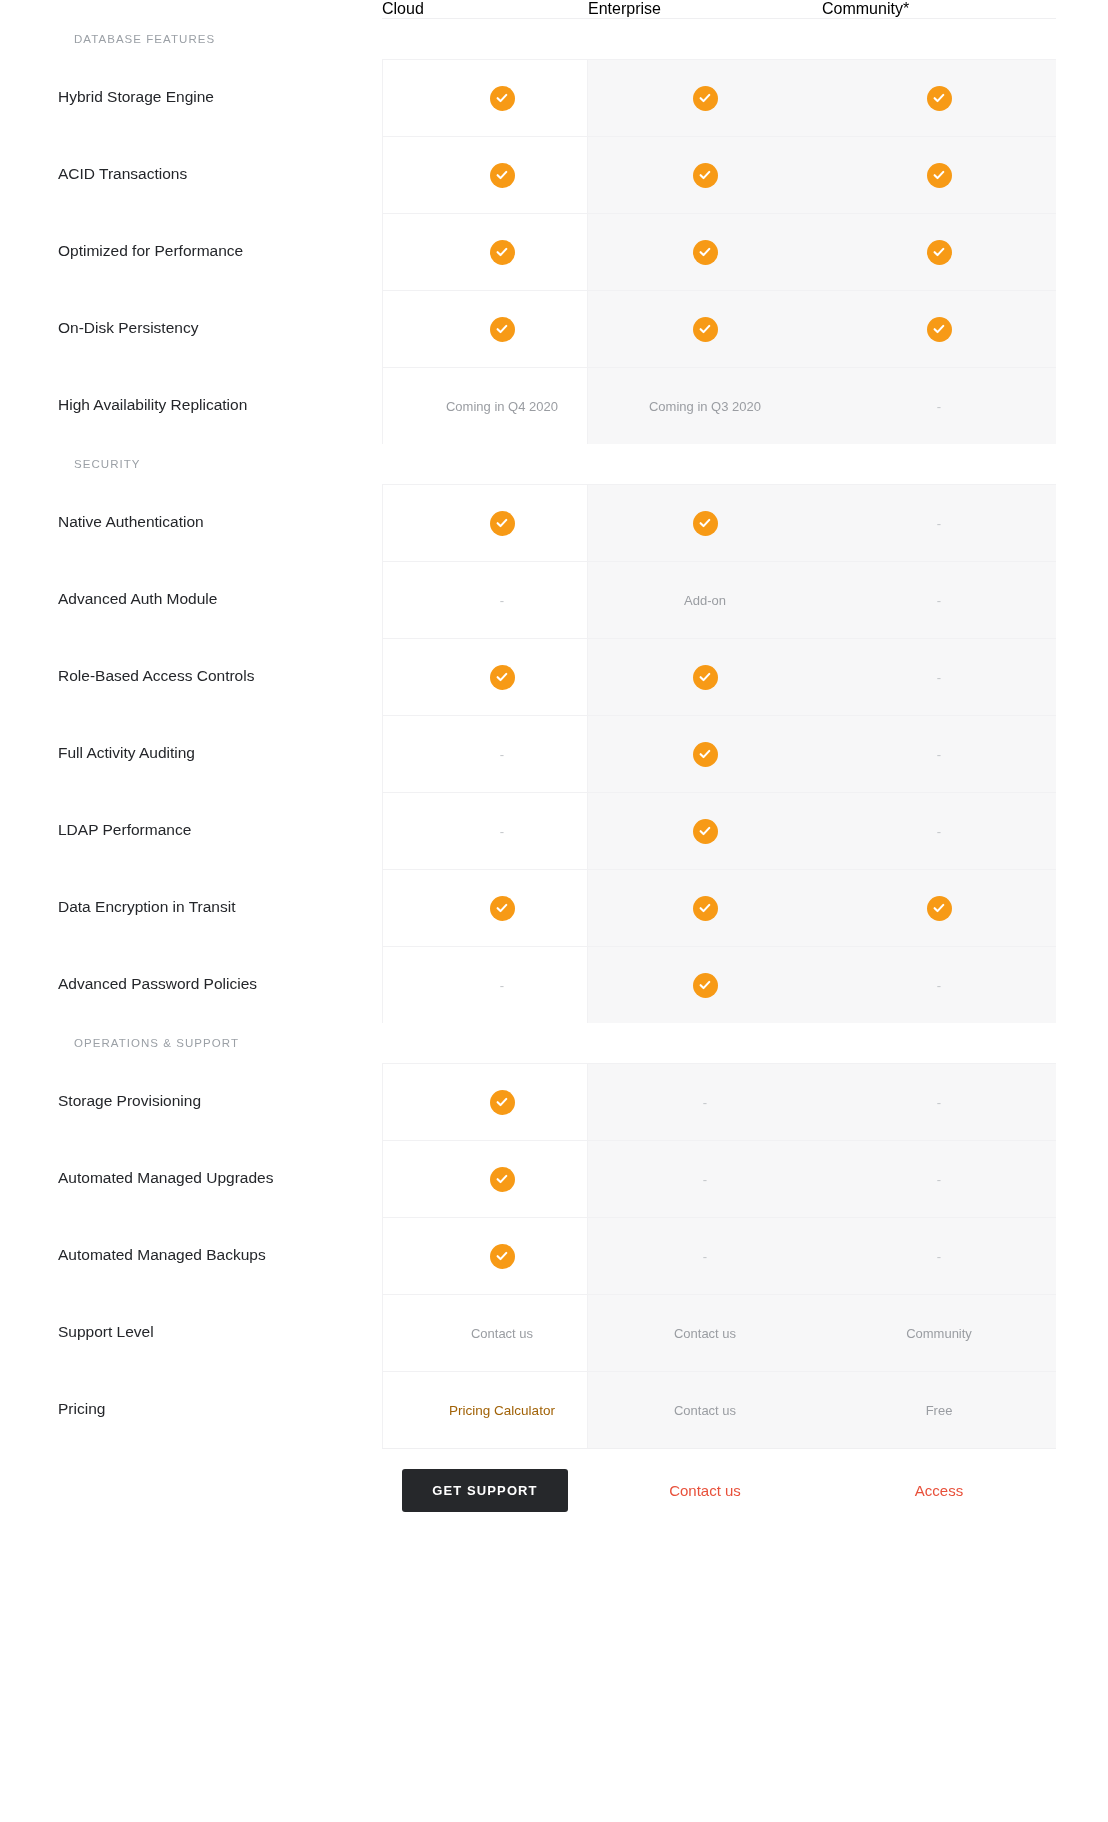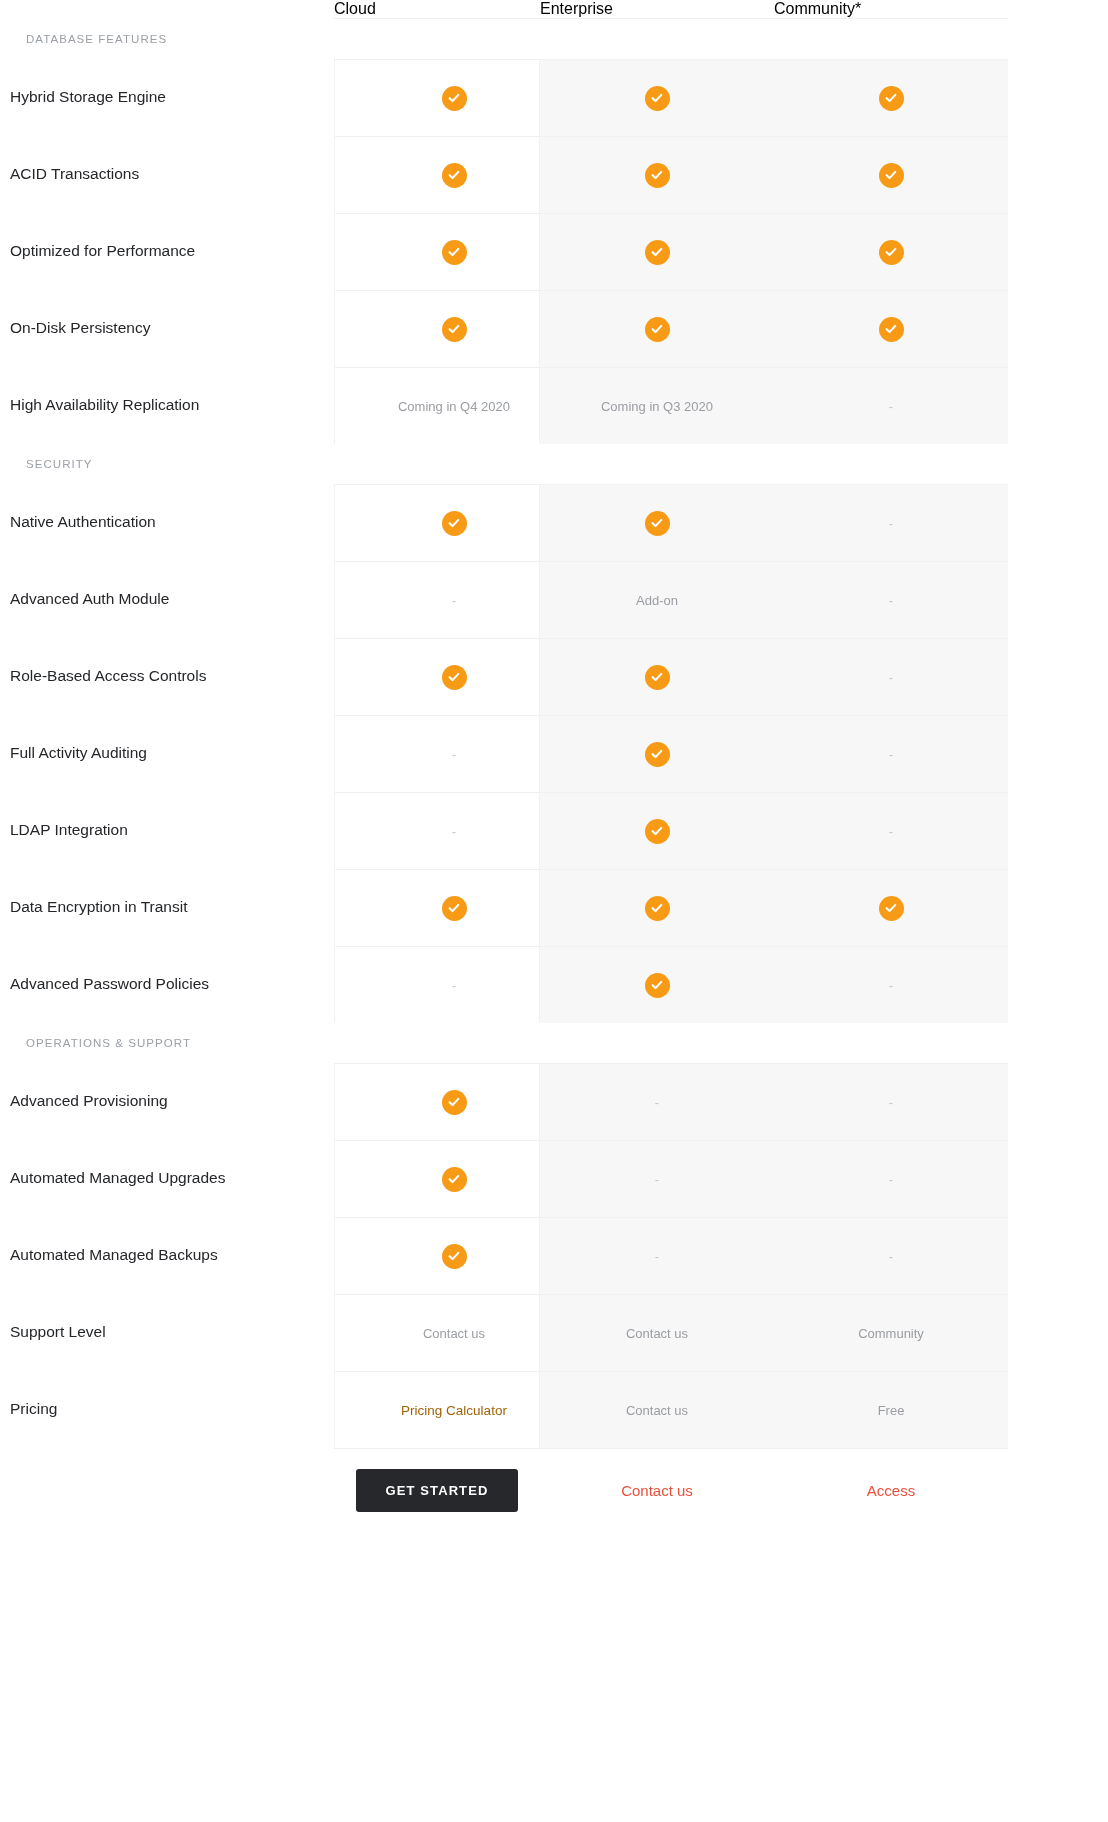--- a/index.html
+++ b/index.html
@@ -15,20 +15,21 @@
     min-height: 1822px;
     background: #ffffff;
     overflow: hidden;
   }
 
   
   .grid {
     display: grid;
     grid-template-columns: 334px 206px 234px 234px;
     width: 1044px;
+    margin-left: 48px;
   }
   .head-rule {
     grid-column: 2 / 5;
     height: 1px;
     background: #efeff1;
   }
   .head-pad { grid-column: 1 / 2; height: 1px; }
 
   
   .sec-label {
@@ -268,21 +269,21 @@
           <span class="dash">-</span>
         </div><div class="val shade">
           <span class="check">
             <svg width="14" height="14" viewBox="0 0 14 14" aria-hidden="true">
               <path d="M2.6 7.2 L5.5 10.1 L11.3 3.9" fill="none" stroke="#ffffff" stroke-width="2.1" stroke-linecap="round" stroke-linejoin="round"></path>
             </svg>
           </span>
         </div><div class="val shade">
           <span class="dash">-</span>
         </div></div>
-      <div class="frow" style="display:contents"><div class="label">LDAP Integration</div><div class="val cloudcol">
+      <div class="frow" style="display:contents"><div class="label">LDAP Performance</div><div class="val cloudcol">
           <span class="dash">-</span>
         </div><div class="val shade">
           <span class="check">
             <svg width="14" height="14" viewBox="0 0 14 14" aria-hidden="true">
               <path d="M2.6 7.2 L5.5 10.1 L11.3 3.9" fill="none" stroke="#ffffff" stroke-width="2.1" stroke-linecap="round" stroke-linejoin="round"></path>
             </svg>
           </span>
         </div><div class="val shade">
           <span class="dash">-</span>
         </div></div>
@@ -312,21 +313,21 @@
             <svg width="14" height="14" viewBox="0 0 14 14" aria-hidden="true">
               <path d="M2.6 7.2 L5.5 10.1 L11.3 3.9" fill="none" stroke="#ffffff" stroke-width="2.1" stroke-linecap="round" stroke-linejoin="round"></path>
             </svg>
           </span>
         </div><div class="val shade">
           <span class="dash">-</span>
         </div></div>
       <div class="sec-row" style="display:contents"><div class="gapcell">
           <div class="sec-label">OPERATIONS &amp; SUPPORT</div>
         </div><div class="gapcell"></div><div class="gapcell"></div><div class="gapcell"></div></div>
-      <div class="frow" style="display:contents"><div class="label">Advanced Provisioning</div><div class="val cloudcol">
+      <div class="frow" style="display:contents"><div class="label">Storage Provisioning</div><div class="val cloudcol">
           <span class="check">
             <svg width="14" height="14" viewBox="0 0 14 14" aria-hidden="true">
               <path d="M2.6 7.2 L5.5 10.1 L11.3 3.9" fill="none" stroke="#ffffff" stroke-width="2.1" stroke-linecap="round" stroke-linejoin="round"></path>
             </svg>
           </span>
         </div><div class="val shade">
           <span class="dash">-</span>
         </div><div class="val shade">
           <span class="dash">-</span>
         </div></div>
@@ -362,20 +363,20 @@
       <div class="frow" style="display:contents"><div class="label">Pricing</div><div class="val cloudcol accent">
           <span>Pricing Calculator</span>
         </div><div class="val shade">
           <span>Contact us</span>
         </div><div class="val shade">
           <span>Free</span>
         </div></div>
       <div class="head-pad"></div>
       <div class="colcap"></div>
       <div class="cta" style="display:contents"><div class="label"></div><div class="cell">
-          <button class="btn-dark">GET STARTED</button>
+          <button class="btn-dark">GET SUPPORT</button>
         </div><div class="cell">
           <a class="link-accent" href="#">Contact us</a>
         </div><div class="cell">
           <a class="link-accent" href="#">Access</a>
         </div></div>
     </div>
 </div>
 
 </body></html>

